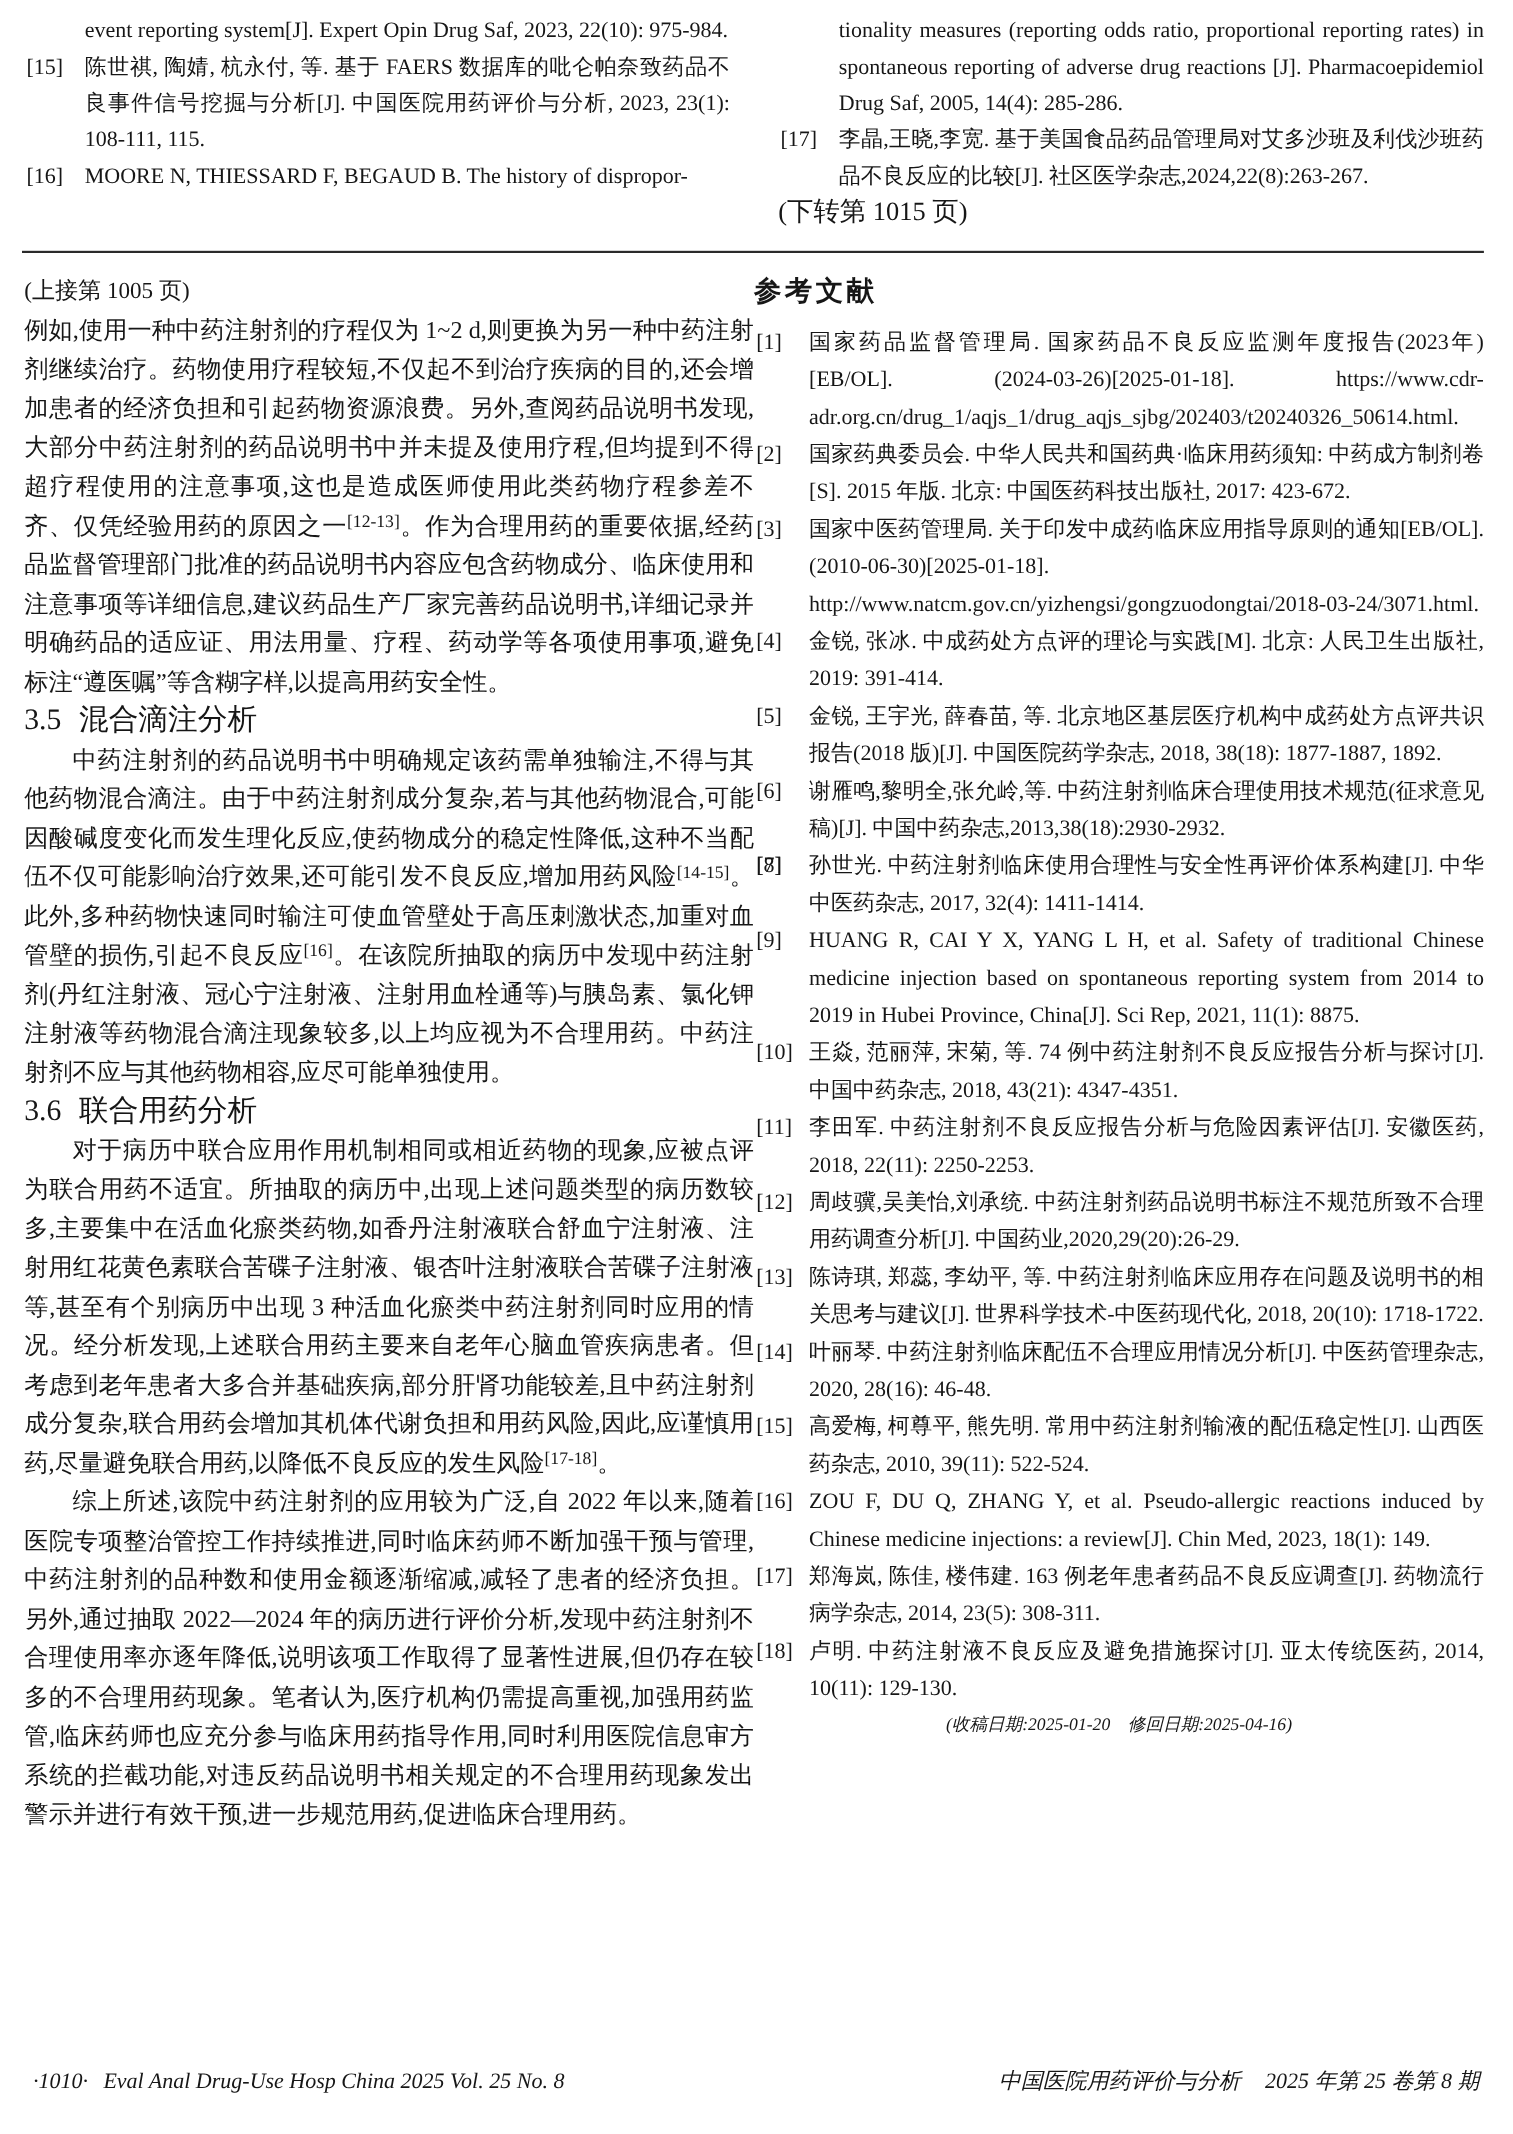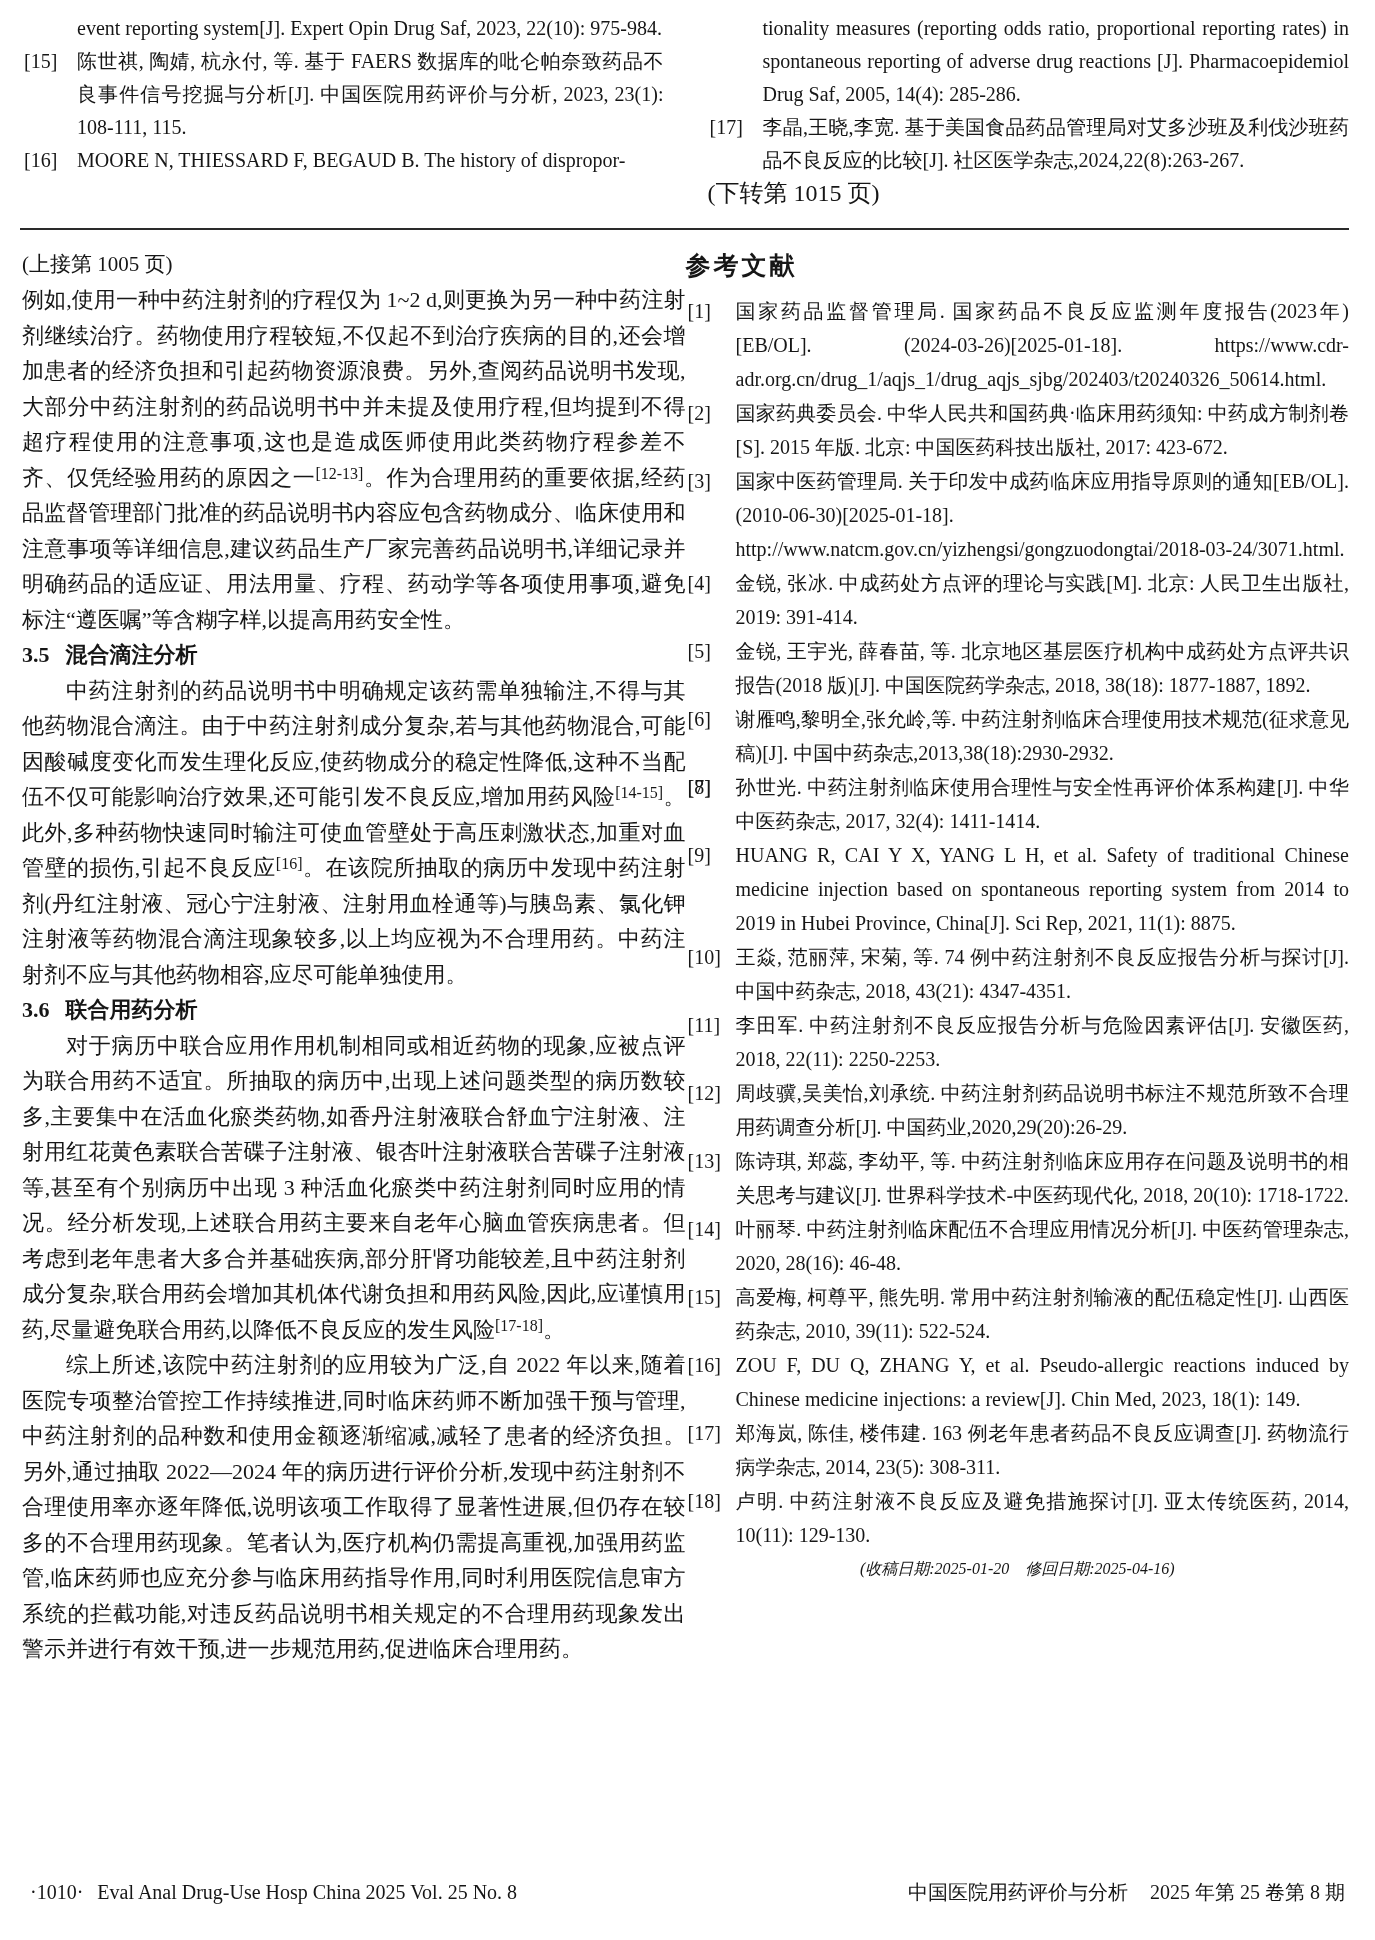--- a/index.html
+++ b/index.html
@@ -30,34 +30,34 @@
   }
   .main-row .col { flex: 1 1 0; min-width: 0; }
   .resume-note { font-size: 21px; line-height: 36px; }
   .body-p {
     margin: 0; font-size: 22px; line-height: 35.5px;
     text-align: justify; text-justify: inter-character;
   }
   .body-p.indent { text-indent: 2em; }
   sup { font-size: 16px; line-height: 0; vertical-align: 6px; letter-spacing: 0; }
   .sec-heading {
-    margin: 0; font-size: 22px; line-height: 35.5px; font-weight: bold;
+    margin: 0; font-size: 27px; line-height: 35.5px; font-weight: normal;
   }
   .sec-heading .sec-num { margin-right: 16px; }
   .refs-heading {
     margin: 0 0 8px 0; font-size: 25px; line-height: 40px;
     font-weight: bold; letter-spacing: 3px;
   }
   .reflist { font-size: 20px; line-height: 34px; text-align: justify; }
   .reflist .ref-entry { padding-left: 50px; }
   .dates-note { text-align: center; font-size: 16px; line-height: 34px; margin-top: 0; font-style: italic; }
   .footer {
     position: absolute; top: 1878px; left: 30px; right: 30px;
     display: flex; justify-content: space-between; align-items: baseline;
-    font-size: 20px; line-height: 28px;
+    font-size: 20px; line-height: 28px; font-style: italic;
   }
   .footer .gap-left { margin-left: 14px; }
   .footer .gap-left-wide { margin-left: 22px; }
 </style>
 </head>
 <body>
 
 <div class="top-row">
   <div class="col toprefs">
     <div class="ref-entry">

